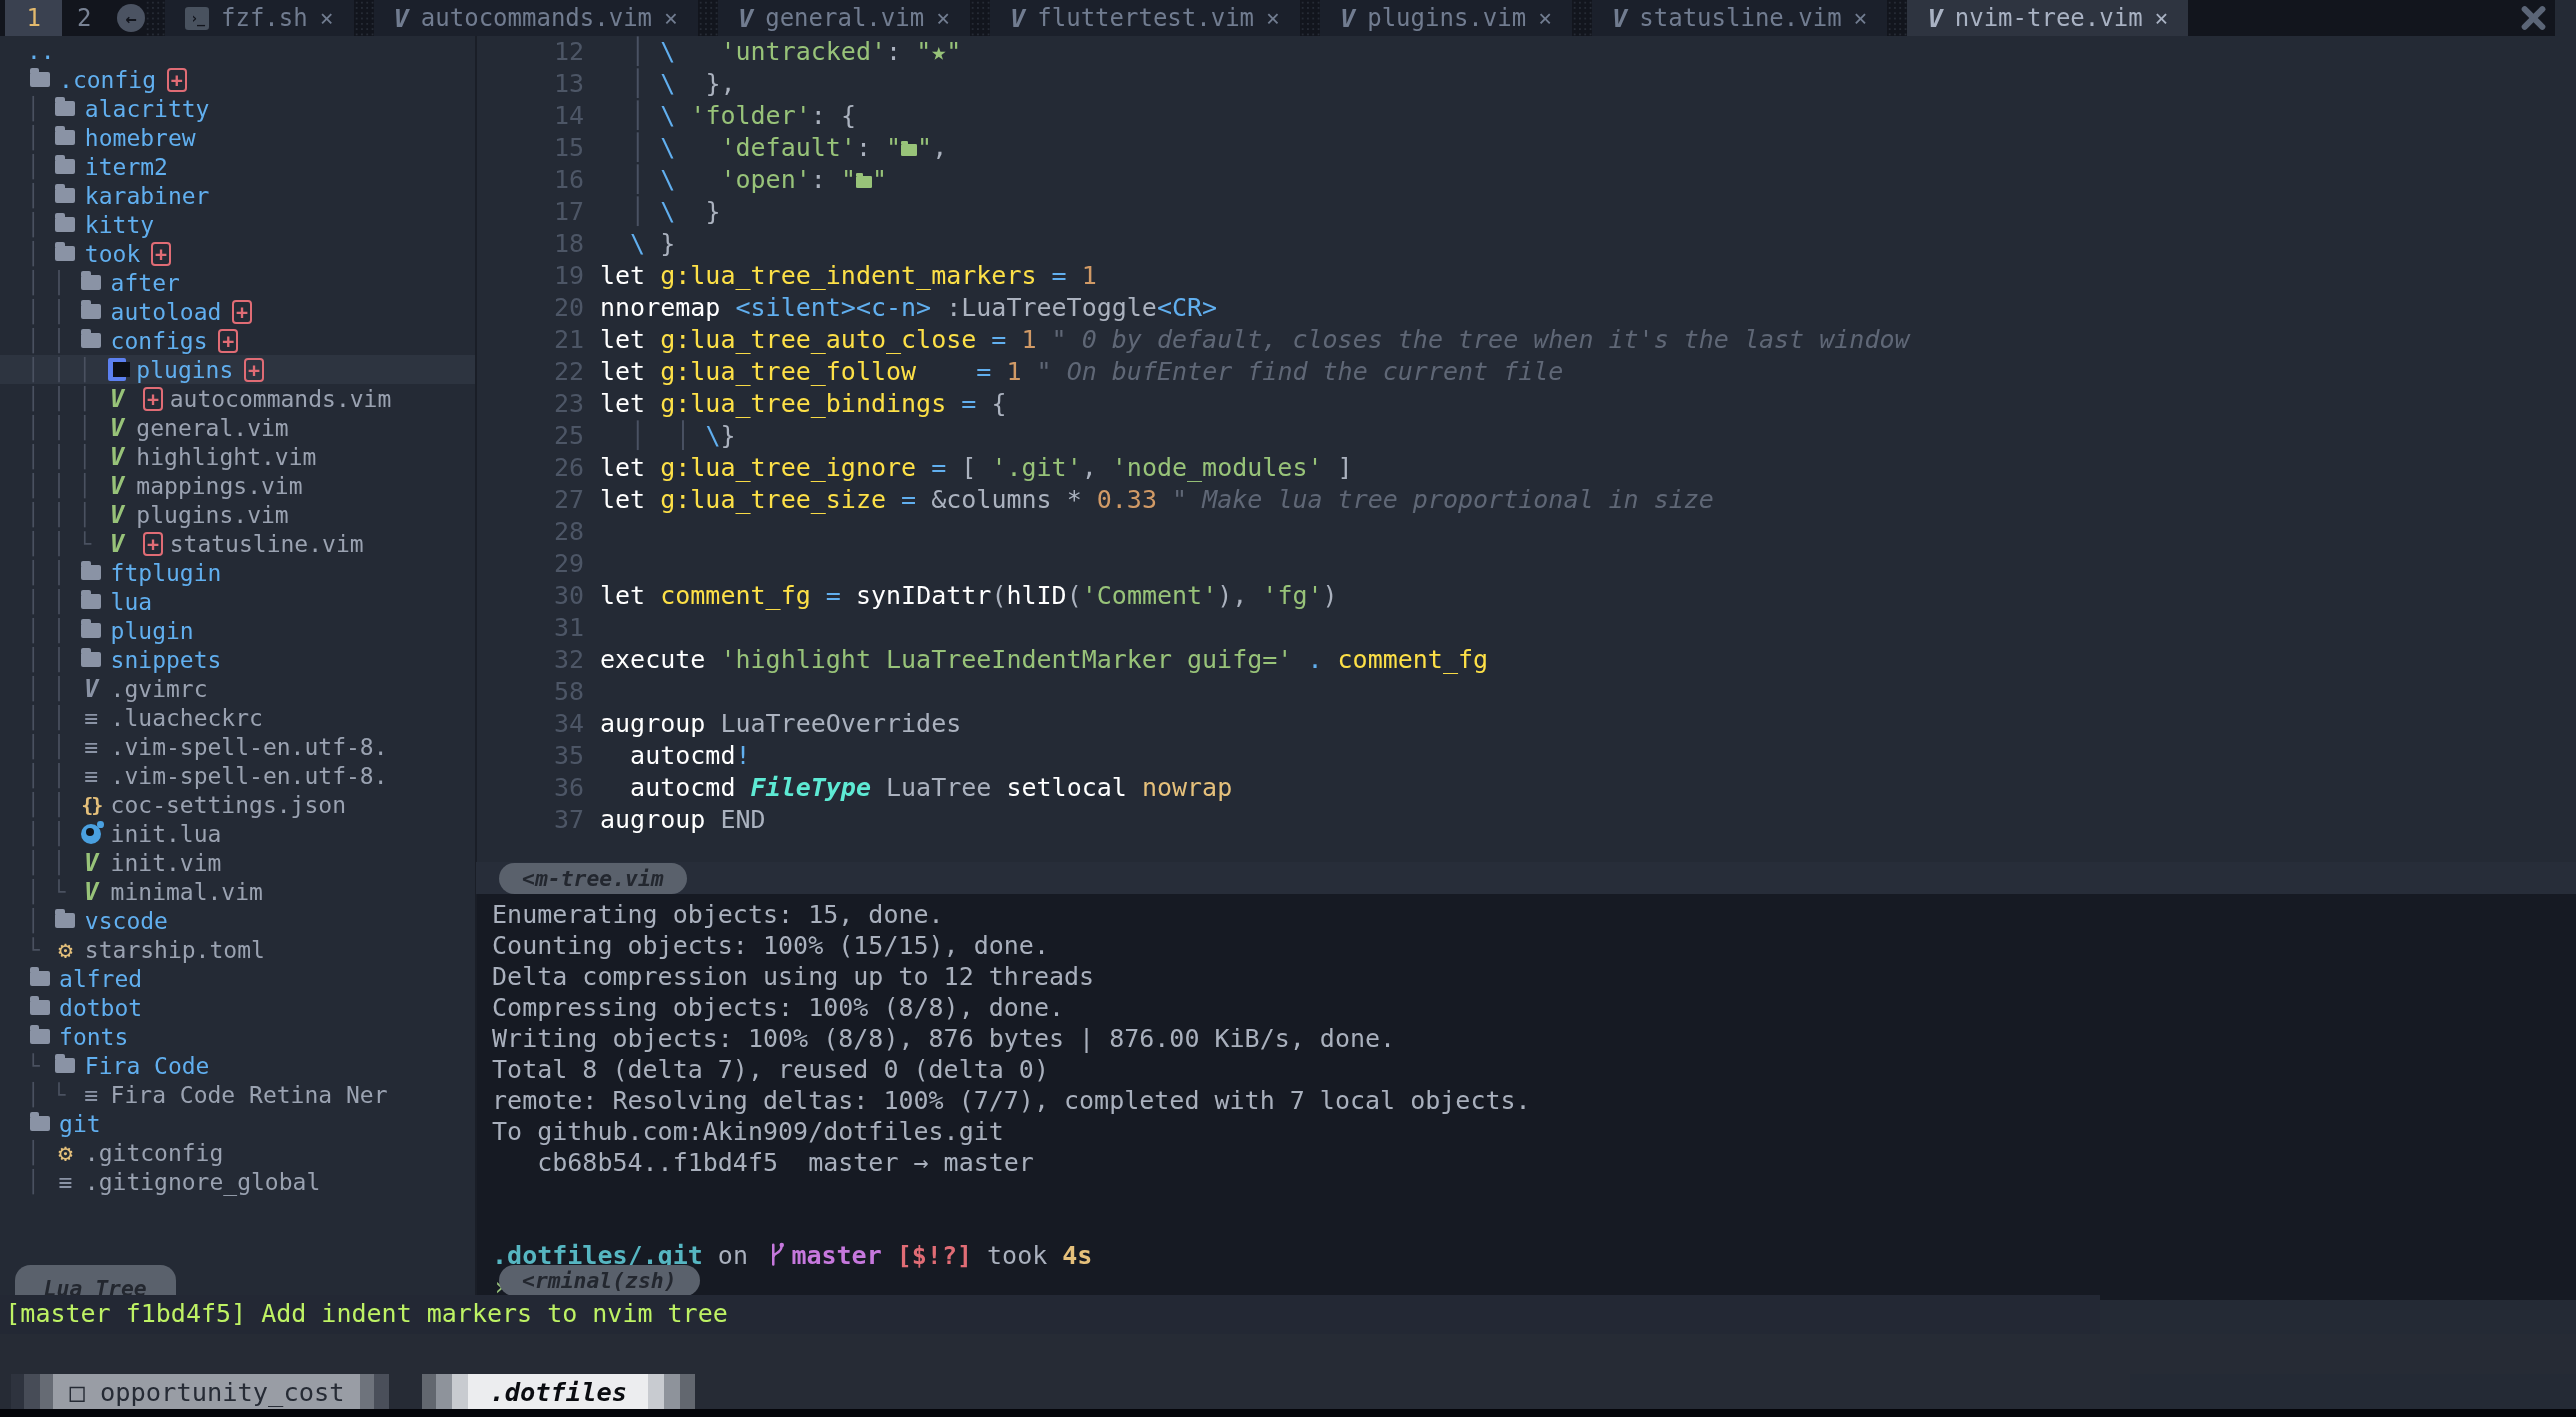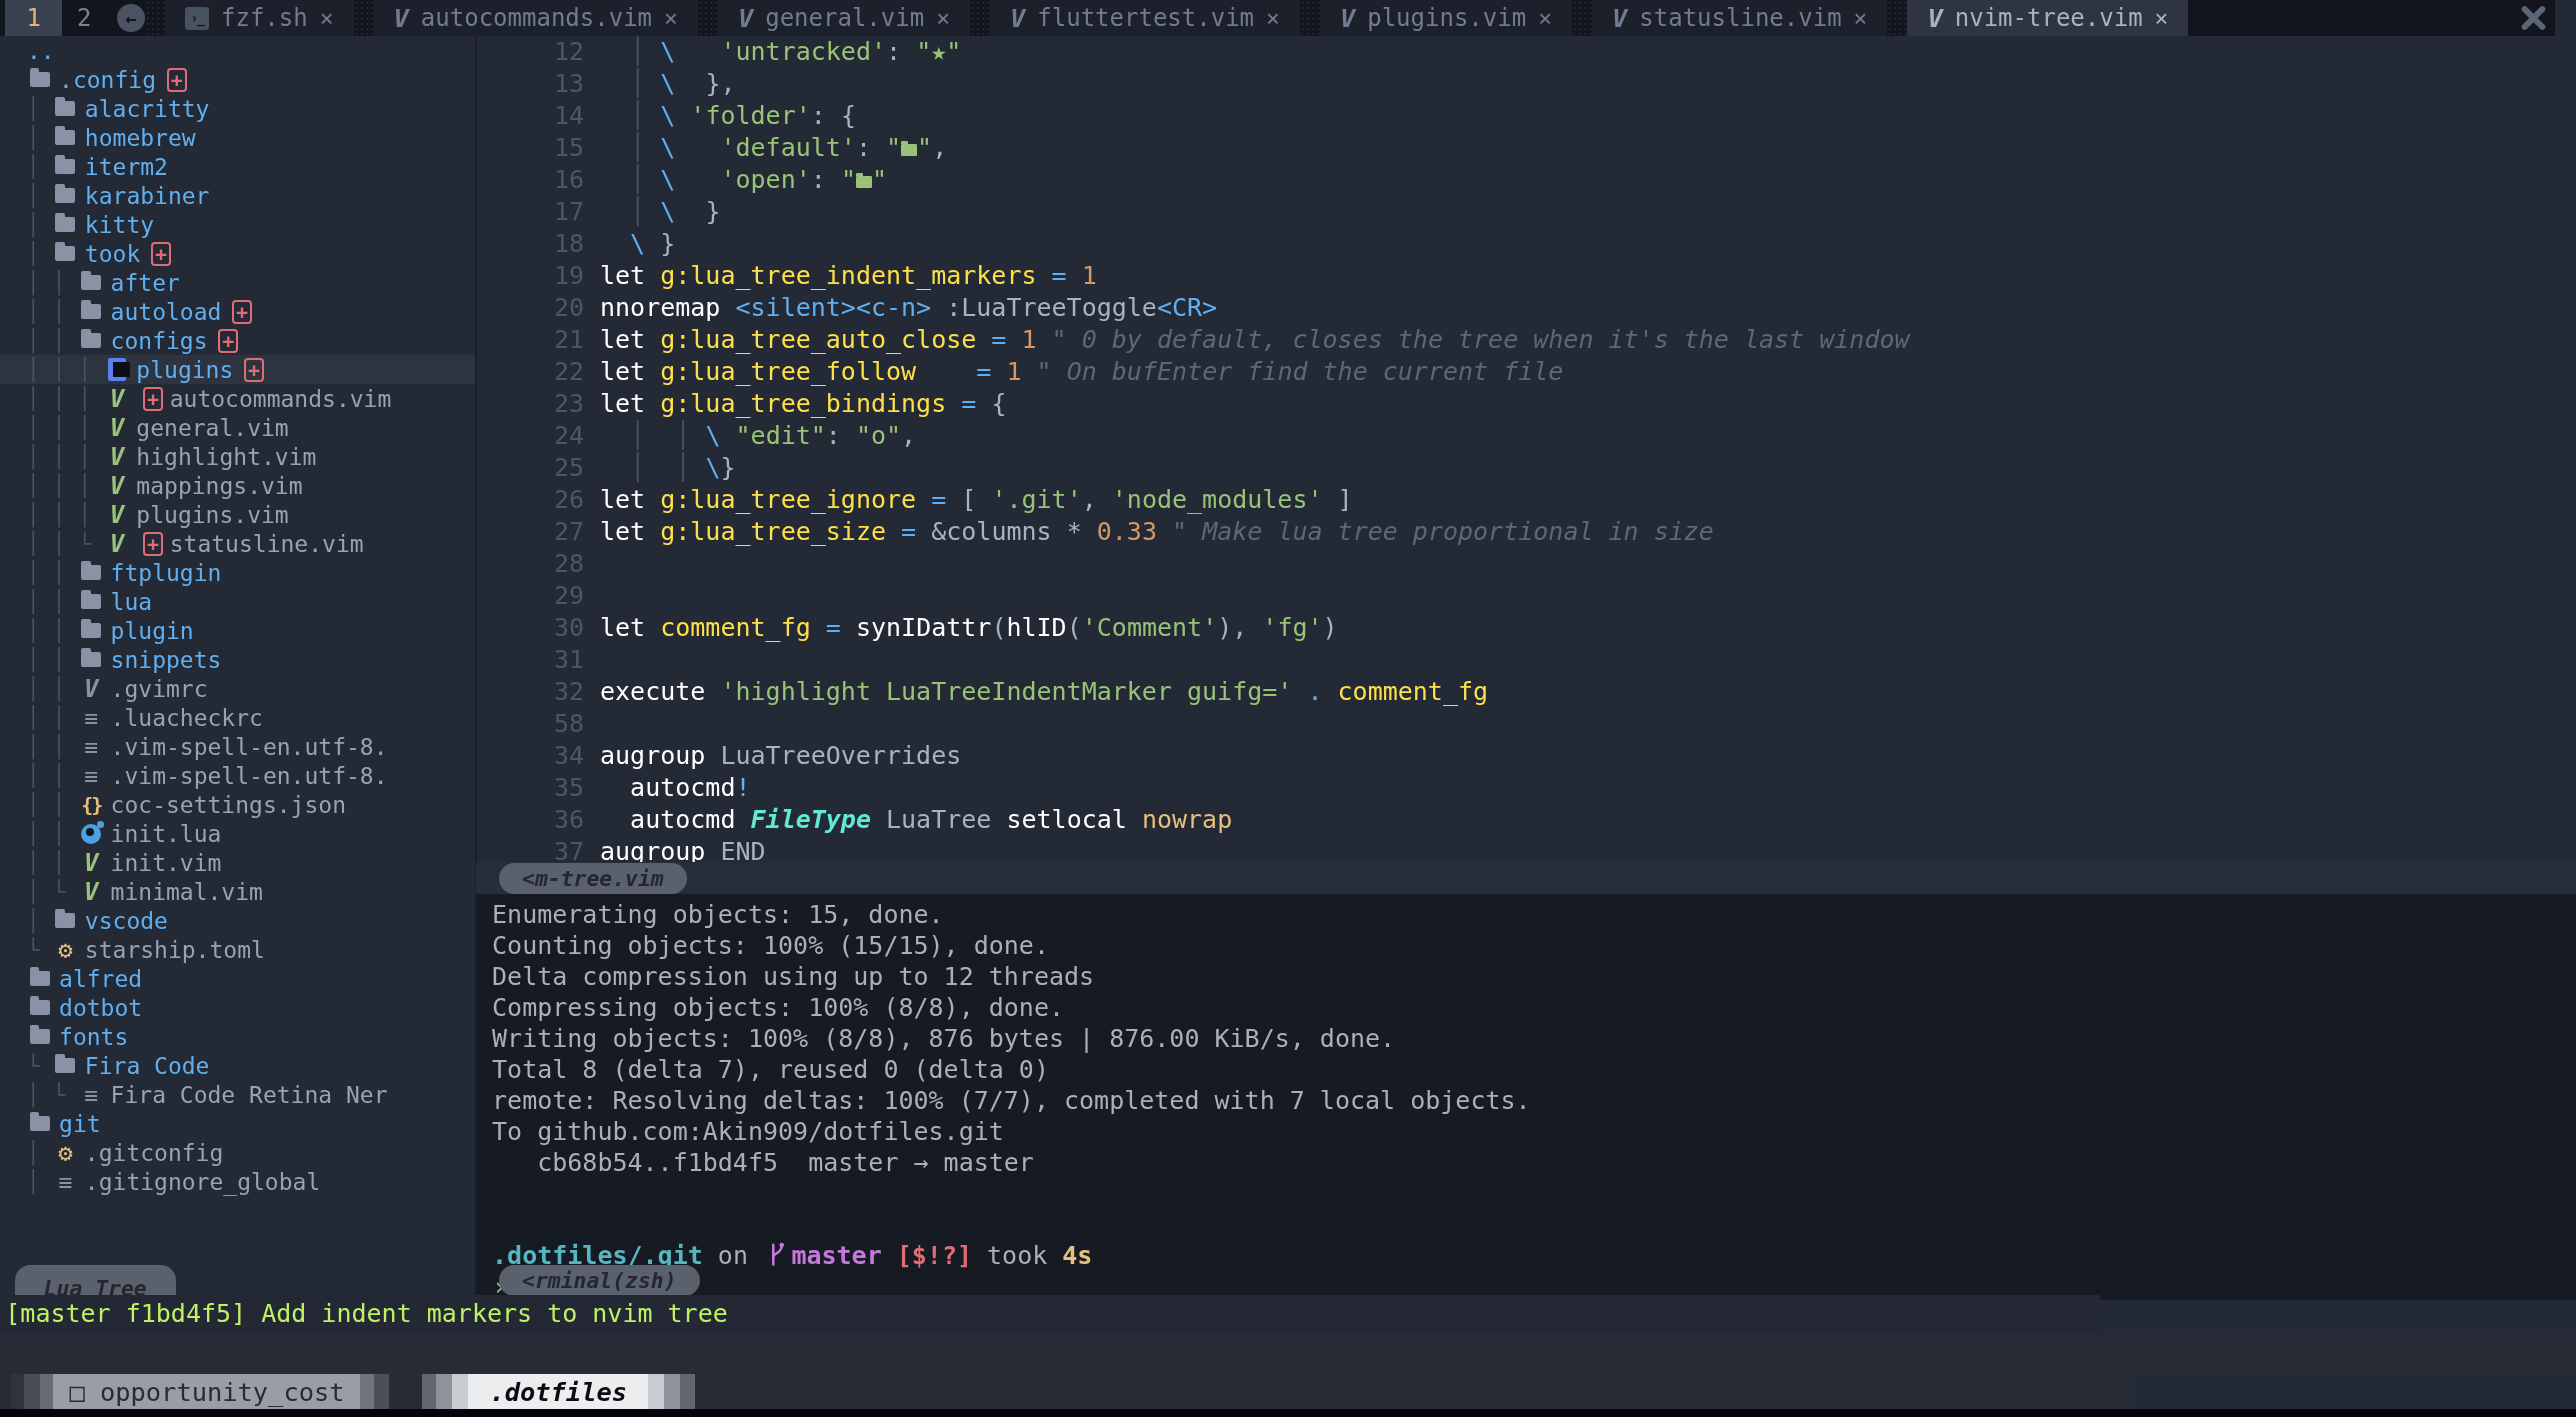--- a/index.html
+++ b/index.html
@@ -152,21 +152,20 @@
       <div class="cl"><span class="ln">14</span><span><span class="tk-d">  </span><span class="tk-g">│</span><span class="tk-d"> </span><span class="tk-b">\</span><span class="tk-d"> </span><span class="tk-s">'folder'</span><span class="tk-d">: {</span></span></div>
       <div class="cl"><span class="ln">15</span><span><span class="tk-d">  </span><span class="tk-g">│</span><span class="tk-d"> </span><span class="tk-b">\</span><span class="tk-d">   </span><span class="tk-s">'default'</span><span class="tk-d">: </span><span class="tk-s">"</span><span class="mini-folder"></span><span class="tk-s">"</span><span class="tk-d">,</span></span></div>
       <div class="cl"><span class="ln">16</span><span><span class="tk-d">  </span><span class="tk-g">│</span><span class="tk-d"> </span><span class="tk-b">\</span><span class="tk-d">   </span><span class="tk-s">'open'</span><span class="tk-d">: </span><span class="tk-s">"</span><span class="mini-folder"></span><span class="tk-s">"</span></span></div>
       <div class="cl"><span class="ln">17</span><span><span class="tk-d">  </span><span class="tk-g">│</span><span class="tk-d"> </span><span class="tk-b">\</span><span class="tk-d">  }</span></span></div>
       <div class="cl"><span class="ln">18</span><span><span class="tk-d">  </span><span class="tk-b">\</span><span class="tk-d"> }</span></span></div>
       <div class="cl"><span class="ln">19</span><span><span class="tk-m">let</span><span class="tk-d"> </span><span class="tk-r">g:lua_tree_indent_markers</span><span class="tk-d"> </span><span class="tk-b">=</span><span class="tk-d"> </span><span class="tk-o">1</span></span></div>
       <div class="cl"><span class="ln">20</span><span><span class="tk-m">nnoremap</span><span class="tk-d"> </span><span class="tk-b">&lt;silent&gt;&lt;c-n&gt;</span><span class="tk-d"> :LuaTreeToggle</span><span class="tk-b">&lt;CR&gt;</span></span></div>
       <div class="cl"><span class="ln">21</span><span><span class="tk-m">let</span><span class="tk-d"> </span><span class="tk-r">g:lua_tree_auto_close</span><span class="tk-d"> </span><span class="tk-b">=</span><span class="tk-d"> </span><span class="tk-o">1</span><span class="tk-d"> </span><span class="tk-c">" 0 by default, closes the tree when it's the last window</span></span></div>
       <div class="cl"><span class="ln">22</span><span><span class="tk-m">let</span><span class="tk-d"> </span><span class="tk-r">g:lua_tree_follow</span><span class="tk-d">    </span><span class="tk-b">=</span><span class="tk-d"> </span><span class="tk-o">1</span><span class="tk-d"> </span><span class="tk-c">" On bufEnter find the current file</span></span></div>
       <div class="cl"><span class="ln">23</span><span><span class="tk-m">let</span><span class="tk-d"> </span><span class="tk-r">g:lua_tree_bindings</span><span class="tk-d"> </span><span class="tk-b">=</span><span class="tk-d"> {</span></span></div>
-      <div class="cl"><span class="ln">24</span><span><span class="tk-d">  </span><span class="tk-g">│</span><span class="tk-d">  </span><span class="tk-g">│</span><span class="tk-d"> </span><span class="tk-b">\</span><span class="tk-d"> </span><span class="tk-s">"edit"</span><span class="tk-d">: </span><span class="tk-s">"o"</span><span class="tk-d">,</span></span></div>
       <div class="cl"><span class="ln">25</span><span><span class="tk-d">  </span><span class="tk-g">│</span><span class="tk-d">  </span><span class="tk-g">│</span><span class="tk-d"> </span><span class="tk-b">\</span><span class="tk-d">}</span></span></div>
       <div class="cl"><span class="ln">26</span><span><span class="tk-m">let</span><span class="tk-d"> </span><span class="tk-r">g:lua_tree_ignore</span><span class="tk-d"> </span><span class="tk-b">=</span><span class="tk-d"> [ </span><span class="tk-s">'.git'</span><span class="tk-d">, </span><span class="tk-s">'node_modules'</span><span class="tk-d"> ]</span></span></div>
       <div class="cl"><span class="ln">27</span><span><span class="tk-m">let</span><span class="tk-d"> </span><span class="tk-r">g:lua_tree_size</span><span class="tk-d"> </span><span class="tk-b">=</span><span class="tk-d"> </span><span class="tk-d">&amp;columns</span><span class="tk-d"> * </span><span class="tk-o">0.33</span><span class="tk-d"> </span><span class="tk-c">" Make lua tree proportional in size</span></span></div>
       <div class="cl"><span class="ln">28</span><span></span></div>
       <div class="cl"><span class="ln">29</span><span></span></div>
       <div class="cl"><span class="ln">30</span><span><span class="tk-m">let</span><span class="tk-d"> </span><span class="tk-r">comment_fg</span><span class="tk-d"> </span><span class="tk-b">=</span><span class="tk-d"> </span><span class="tk-m">synIDattr</span><span class="tk-d">(</span><span class="tk-m">hlID</span><span class="tk-d">(</span><span class="tk-s">'Comment'</span><span class="tk-d">), </span><span class="tk-s">'fg'</span><span class="tk-d">)</span></span></div>
       <div class="cl"><span class="ln">31</span><span></span></div>
       <div class="cl"><span class="ln">32</span><span><span class="tk-m">execute</span><span class="tk-d"> </span><span class="tk-s">'highlight LuaTreeIndentMarker guifg='</span><span class="tk-d"> </span><span class="tk-b">.</span><span class="tk-d"> </span><span class="tk-r">comment_fg</span></span></div>
       <div class="cl"><span class="ln">58</span><span></span></div>
       <div class="cl"><span class="ln">34</span><span><span class="tk-m">augroup</span><span class="tk-d"> LuaTreeOverrides</span></span></div>

